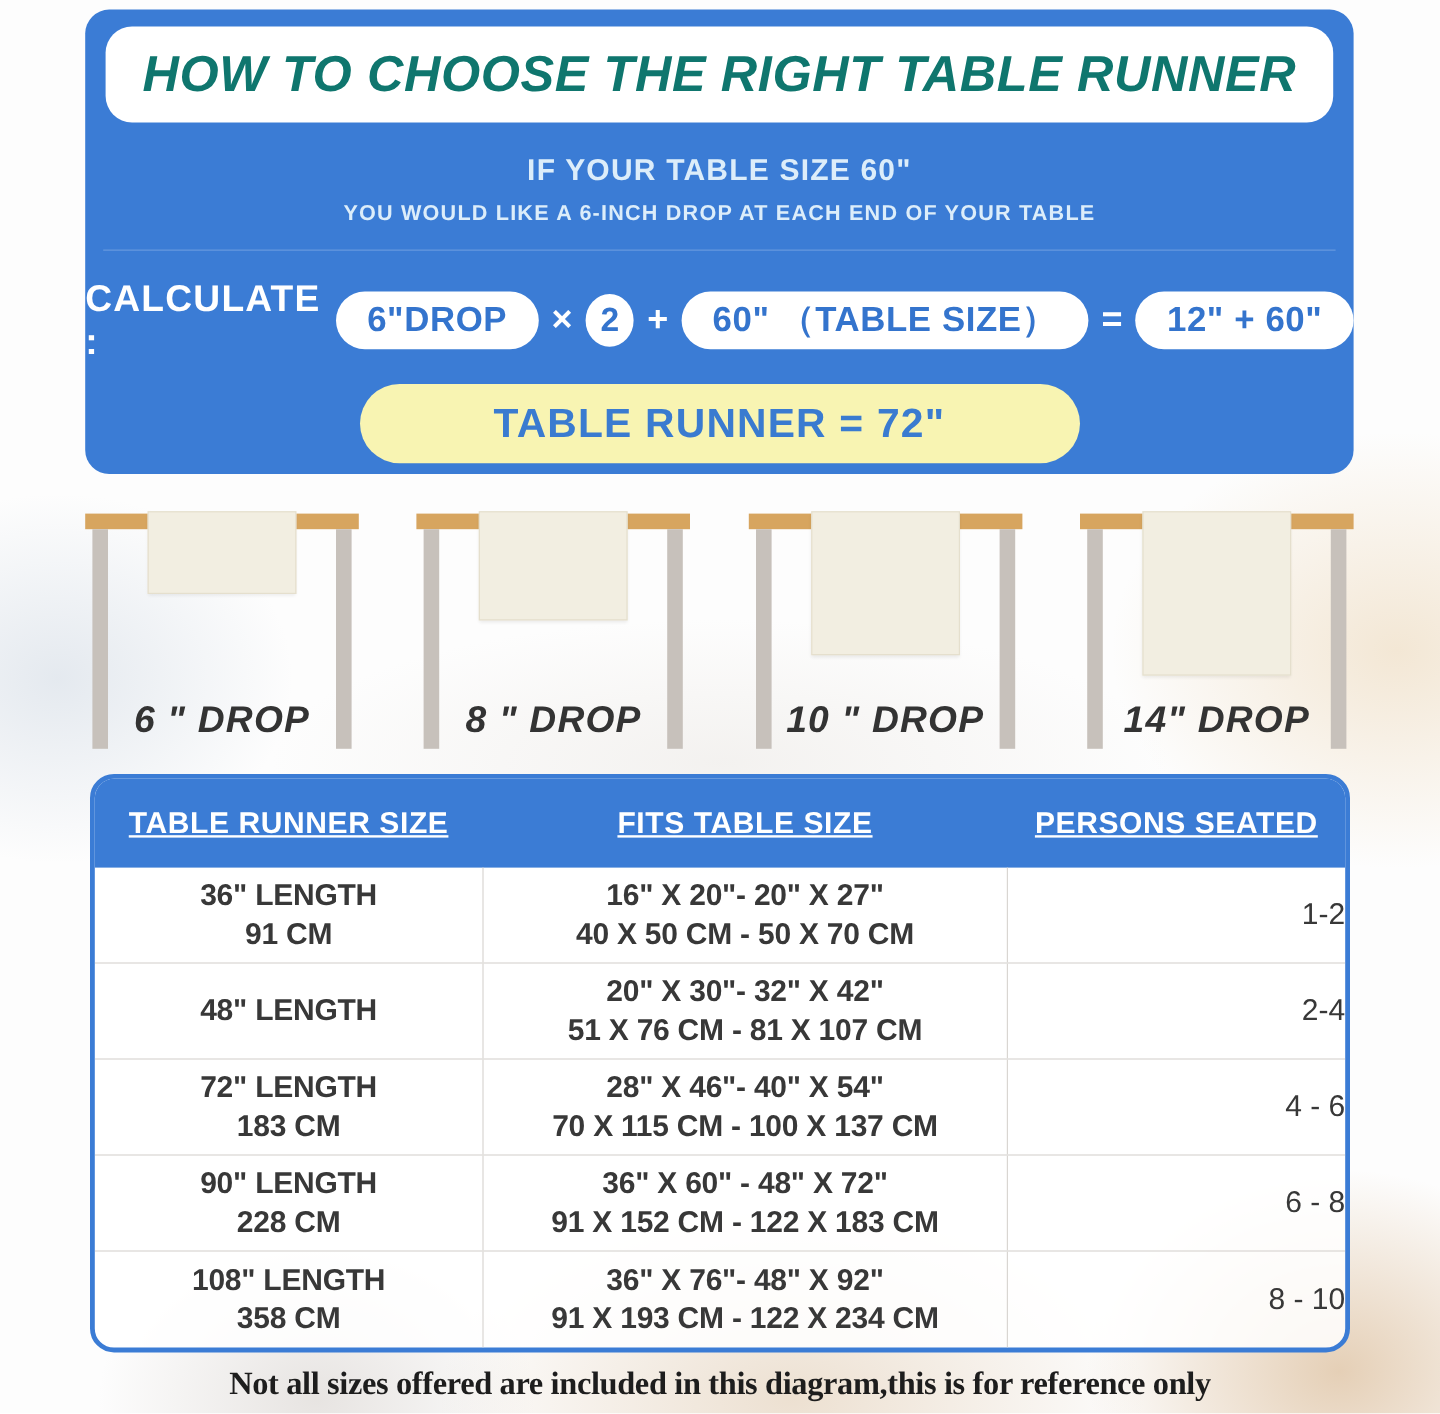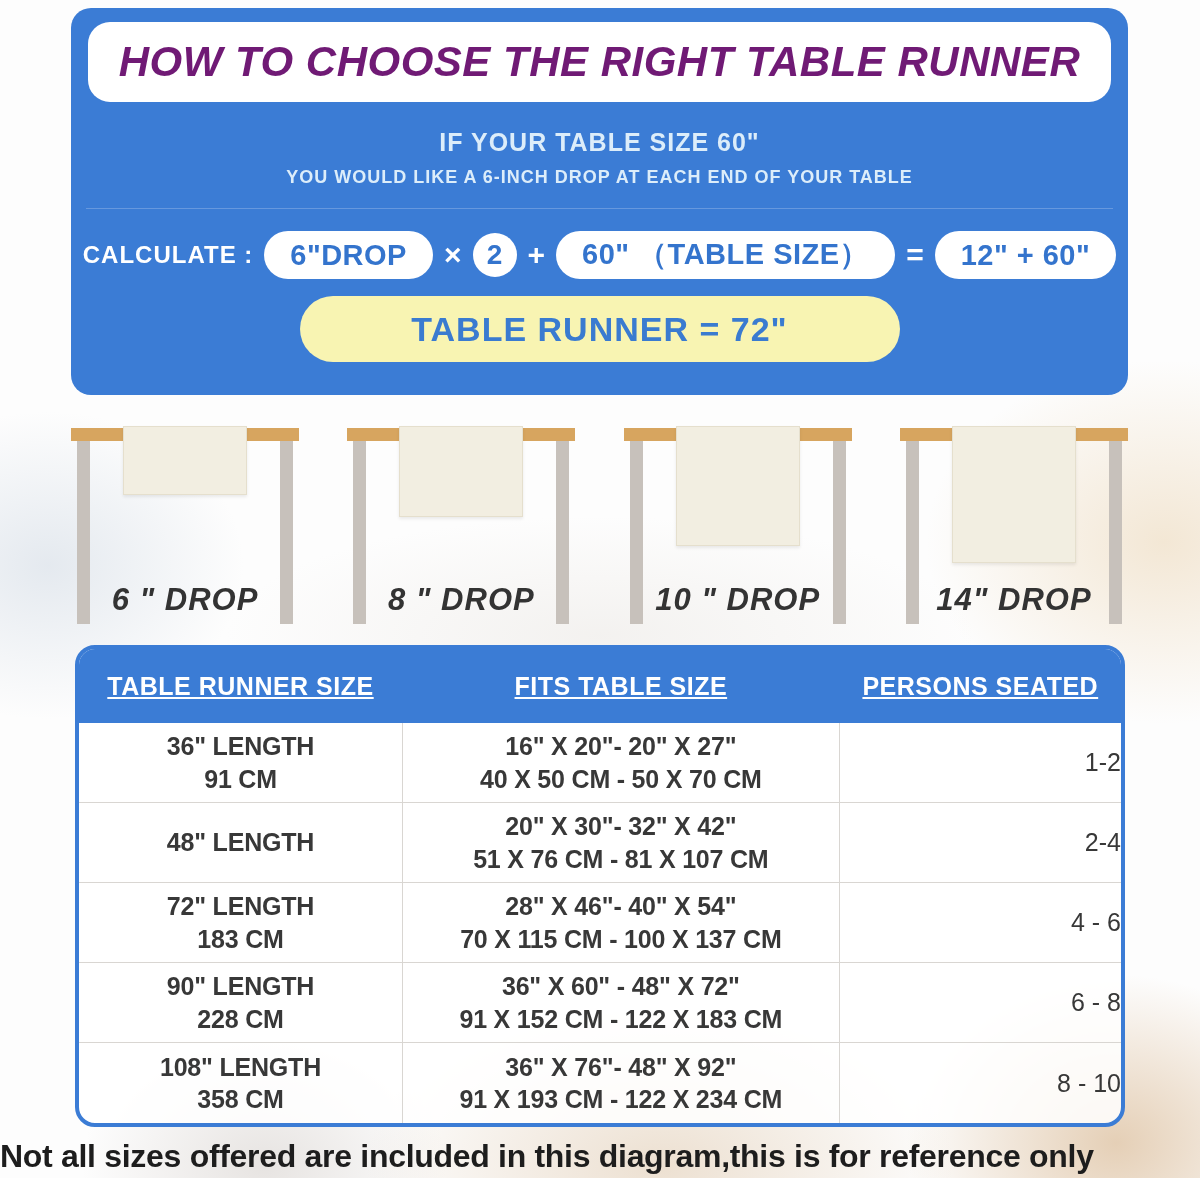--- a/index.html
+++ b/index.html
@@ -20,34 +20,34 @@
   
   .banner {
     position:absolute; left:71px; top:8px; width:1057px; height:387px;
     background:#3b7cd5; border-radius:20px;
   }
   .title-box {
     margin:14px 17px 0 17px; height:80px; background:#ffffff; border-radius:22px;
     display:flex; align-items:center; justify-content:center;
   }
   .title {
-    font-size:42px; font-weight:bold; font-style:italic; color:#701a75; letter-spacing:0.5px;
+    font-size:42px; font-weight:bold; font-style:italic; color:#0f766e; letter-spacing:0.5px;
     white-space:nowrap;
   }
   .subtitle { text-align:center; color:#dcedfa; font-weight:bold; letter-spacing:1px; }
   .subtitle.line1 { margin-top:26px; font-size:25px; }
   .subtitle.line2 { margin-top:10px; font-size:18px; }
   .banner-divider {
     margin:20px auto 0 auto; width:calc(100% - 30px);
     border-top:1px solid rgba(255,255,255,0.22);
   }
   .calc-row {
     margin-top:22px; display:flex; align-items:center; justify-content:center; gap:11px;
   }
-  .calc-label { color:#ffffff; font-weight:bold; font-size:24px; letter-spacing:1px; }
+  .calc-label { color:#ffffff; font-weight:bold; font-size:31px; letter-spacing:1px; }
   .pill {
     background:#ffffff; color:#3474cd; font-weight:bold; font-size:29px;
     height:48px; display:flex; align-items:center; justify-content:center;
     padding:0 26px; border-radius:28px; white-space:nowrap; letter-spacing:0.5px;
   }
   .op { color:#ffffff; font-weight:bold; font-size:30px; }
   .circle-badge {
     width:44px; height:44px; border-radius:50%; background:#ffffff; color:#3474cd;
     font-weight:bold; font-size:28px; display:flex; align-items:center; justify-content:center;
   }
@@ -95,22 +95,22 @@
     height:80px; display:flex; align-items:center;
     border-bottom:1px solid #d9d6d2;
   }
   .size-row:last-child { border-bottom:none; }
   .size-row .col-2 { border-left:1px solid #d9d6d2; border-right:1px solid #d9d6d2; align-self:stretch; display:flex; flex-direction:column; justify-content:center; }
   .cell-lines { text-align:center; color:#383838; font-weight:bold; font-size:25px; line-height:1.3; letter-spacing:-0.2px; }
   .persons { text-align:right; color:#383838; font-weight:normal; font-size:25px; }
 
   
   .footnote {
-    position:absolute; top:1138px; left:0; width:100%; 
-    font-weight:bold; font-size:32px; color:#1d1d1d; letter-spacing:-0.3px;
+    position:absolute; top:1138px; left:0; width:100%; text-align:center;
+    font-weight:bold; font-size:27px; color:#1d1d1d; letter-spacing:-0.3px;font-family:Liberation Serif, serif;
   }
 </style>
 </head>
 <body>
 
 <div class="page">
 
   <div class="banner">
     <div class="title-box">
       <div class="title">HOW TO CHOOSE THE RIGHT TABLE RUNNER</div>

